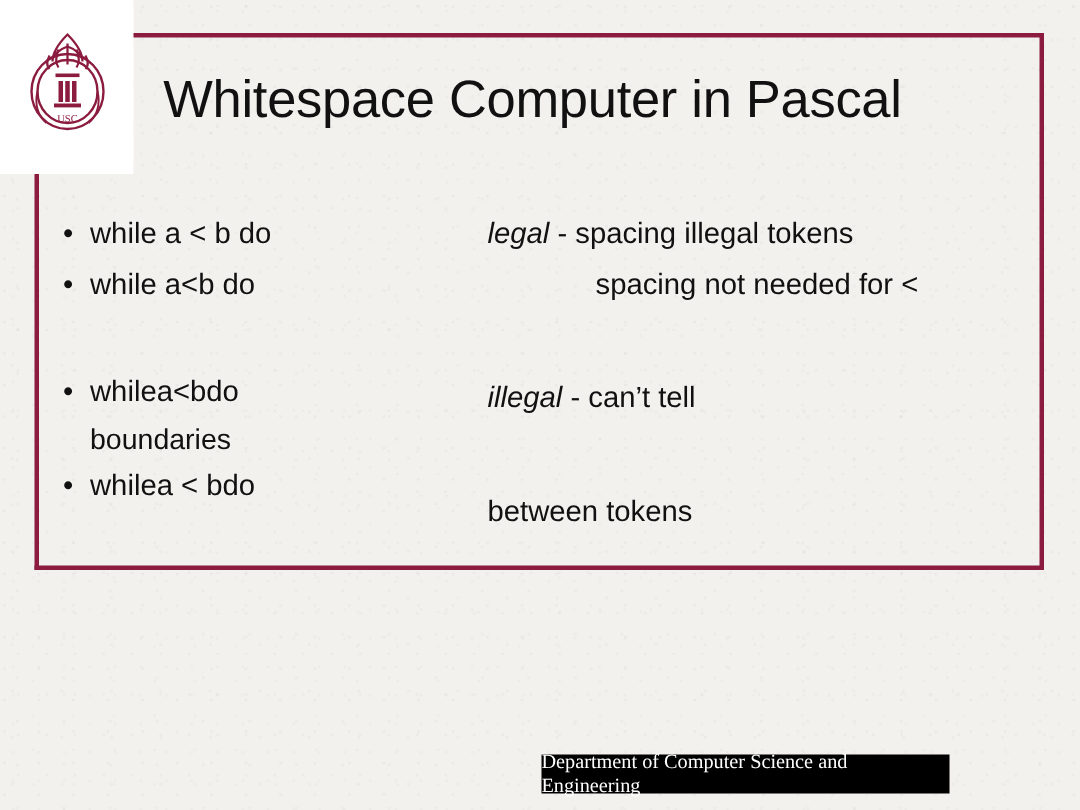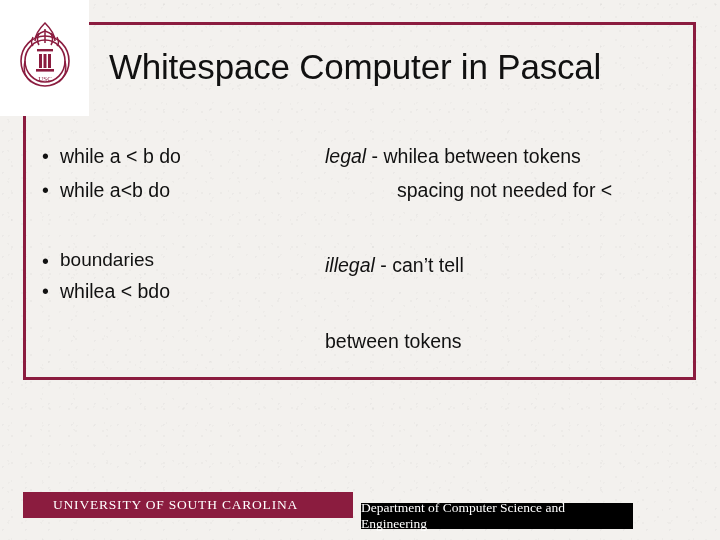--- a/index.html
+++ b/index.html
@@ -233,45 +233,45 @@
       </div>
       <div class="bullet-line">
         <span class="dot">•</span>
         <span>while  a&lt;b  do</span>
       </div>
 
       <div class="gap-a"></div>
 
       <div class="bullet-line">
         <span class="dot">•</span>
+        <span>whilea&lt;bdo</span>
       </div>
       <div class="cont-line">boundaries</div>
       <div class="bullet-line">
         <span class="dot">•</span>
         <span>whilea  &lt;  bdo</span>
       </div>
     </div>
 
     <div class="col-right">
       <div class="r-line">
-        <em>legal</em><span> - whilea between tokens</span>
+        <em>legal</em><span> - spacing illegal tokens</span>
       </div>
       <div class="r-line indent">
         <span>spacing not needed for &lt;</span>
       </div>
 
       <div class="gap-r1"></div>
 
       <div class="r-line">
         <em>illegal</em><span> - can’t tell</span>
       </div>
       <div class="gap-r1"></div>
       <div class="r-line">
         <span>between tokens</span>
       </div>
     </div>
 
   </div>
 
-  <div class="footer-left">UNIVERSITY OF SOUTH CAROLINA</div>
   <div class="footer-right">Department of Computer Science and Engineering</div>
 
 </div>
 
 </body></html>

